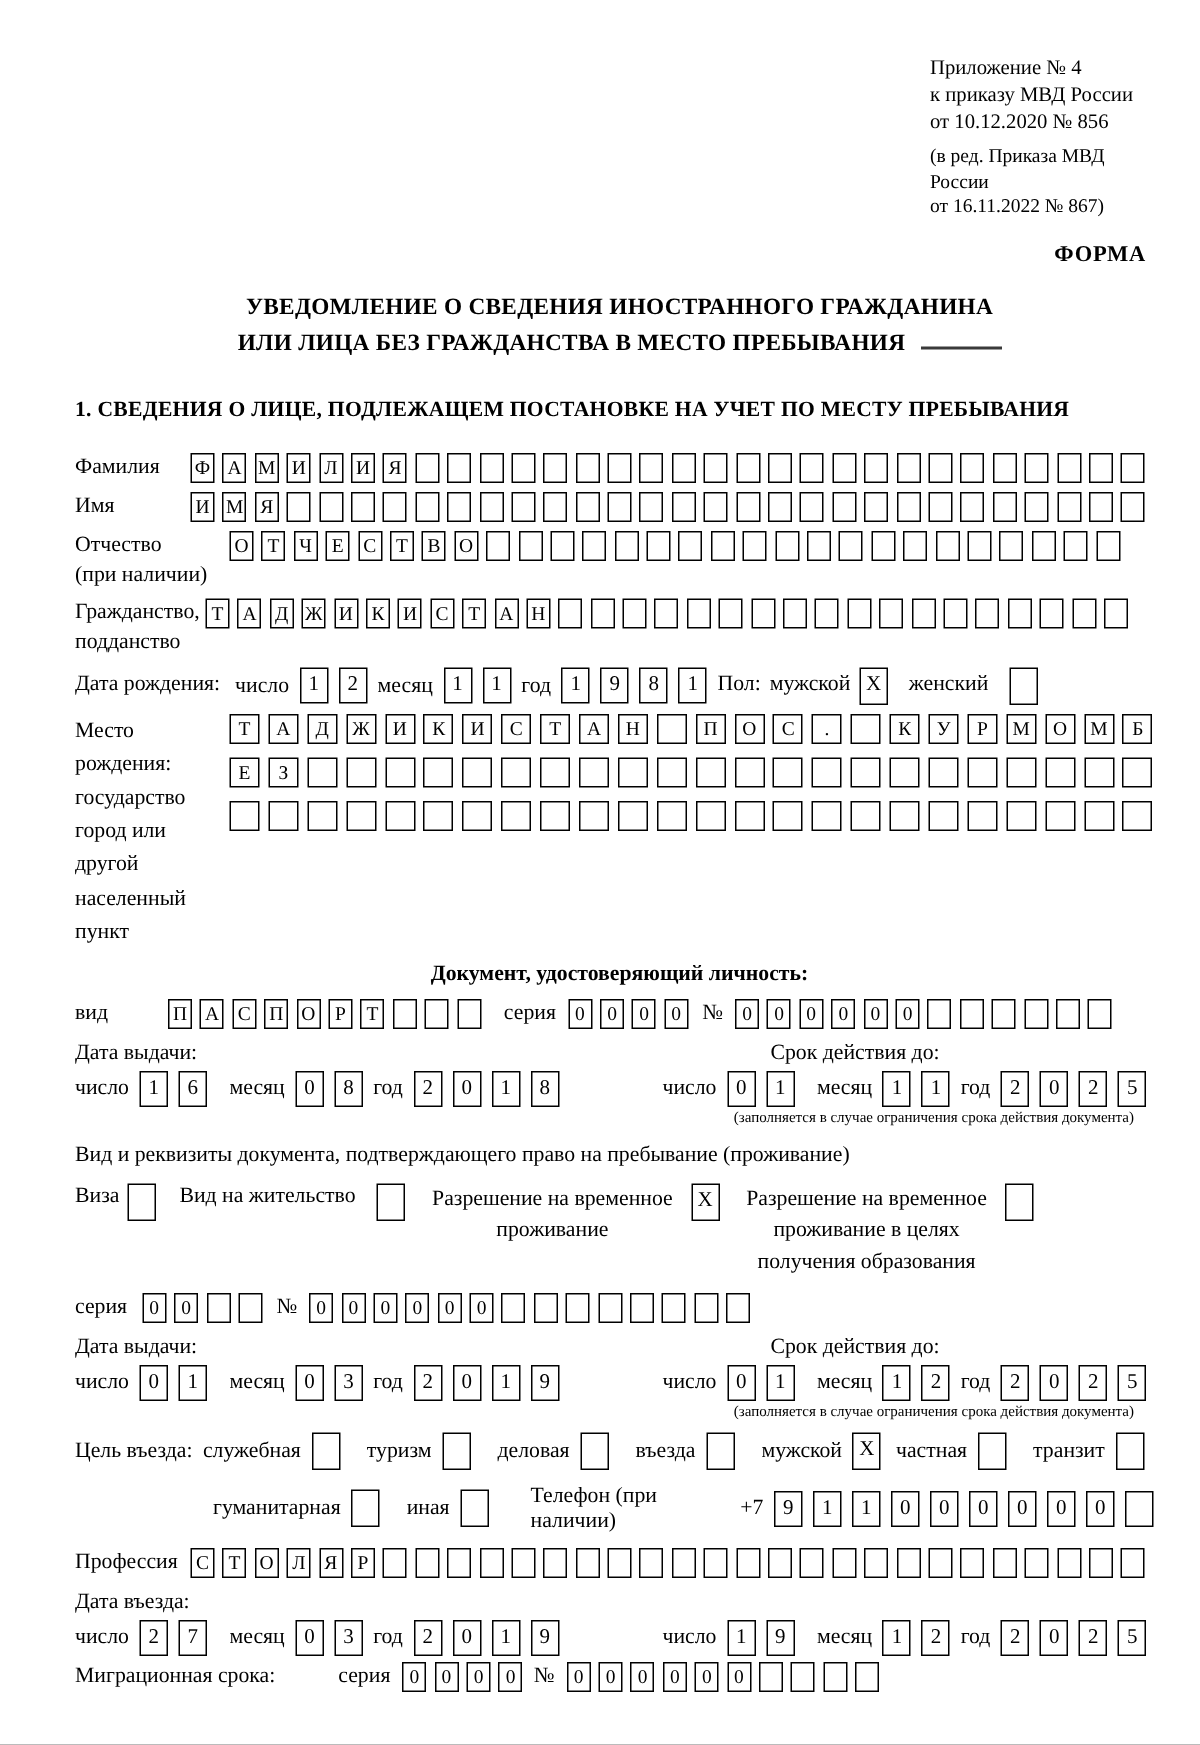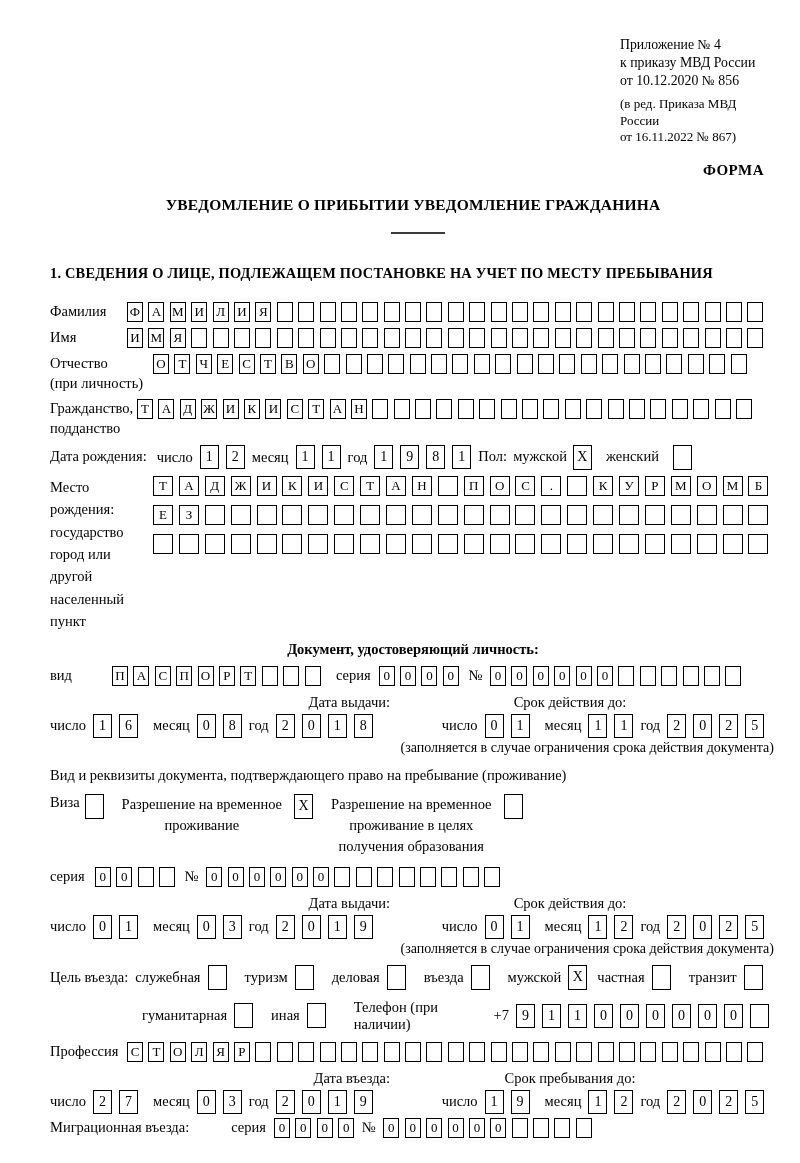--- a/index.html
+++ b/index.html
@@ -18,23 +18,23 @@
   .flabel{line-height:1.35;flex:none;}
   .w77{width:77px;} .w87{width:87px;} .w103{width:103px;}
   .cells{display:flex;flex:none;}
   .cell{flex:none;width:16px;height:20px;border:1.6px solid #000;margin-right:5.4px;box-sizing:border-box;
         display:flex;align-items:center;justify-content:center;font-size:13px;background:#fff;}
   .wide .cell{width:20px;margin-right:5.9px;}
   .date .cell,.chk .cell{width:19px;height:24px;margin-right:7px;font-size:14px;}
   .chk .cell{height:25px;margin-right:0;}
   .dlbl{margin:2px 7px 0 0;}
   .half-labels{display:flex;font-size:14.5px;margin:8px 0 3px 0;}
-  .half-labels .l{width:340px;text-align:right;}
+  .half-labels .l{width:340px;text-align:left;}
   .half-labels .r{width:360px;text-align:center;}
-  .note-right{text-align:right;font-size:14px;padding-right:2px;margin:2px 0 8px 0;}
+  .note-right{text-align:right;font-size:10px;padding-right:2px;margin:2px 18px 8px 0;}
   .para{line-height:1.65;margin:4px 0 6px 0;}
   .chkgroup{display:flex;align-items:flex-start;margin:6px 0 10px 0;}
   .chkitem{display:flex;align-items:flex-start;}
   .ctr{text-align:center;line-height:1.45;}
   .purpose-row{display:flex;align-items:center;margin-bottom:9px;}
   .purpose-row .plbl{margin-right:7px;}
   .indent{margin-left:92px;}
   .mig-row{display:flex;align-items:center;margin:4px 0 8px 0;}
   .mr6{margin-right:6px;} .mr10{margin-right:10px;} .ml8{margin-left:8px;}
   .num-lbl{margin:2px 8px 0 10px;}
@@ -45,22 +45,22 @@
 <div class="page">
 
   <div class="appendix pre">Приложение № 4
 к приказу МВД России
 от 10.12.2020 № 856</div>
   <div class="appendix-note pre">(в ред. Приказа МВД России
 от 16.11.2022 № 867)</div>
   <div class="form-word">ФОРМА</div>
 
   <div class="title">
-    <div>УВЕДОМЛЕНИЕ О ПРИБЫТИИ УВЕДОМЛЕНИЕ ГРАЖДАНИНА</div>
-    <div><span class="blank-line"></span></div>
+    <div>УВЕДОМЛЕНИЕ О СВЕДЕНИЯ ИНОСТРАННОГО ГРАЖДАНИНА</div>
+    <div><span>ИЛИ ЛИЦА БЕЗ ГРАЖДАНСТВА В МЕСТО ПРЕБЫВАНИЯ</span><span class="blank-line"></span></div>
   </div>
 
   <div class="section-h">1. СВЕДЕНИЯ О ЛИЦЕ, ПОДЛЕЖАЩЕМ ПОСТАНОВКЕ НА УЧЕТ ПО МЕСТУ ПРЕБЫВАНИЯ</div>
 
   <div class="frow">
     <div class="flabel w77">Фамилия</div>
     <div class="cells">
         <span class="cell">Ф</span>
         <span class="cell">А</span>
         <span class="cell">М</span>
@@ -125,21 +125,21 @@
         <span class="cell"></span>
         <span class="cell"></span>
         <span class="cell"></span>
         <span class="cell"></span>
         <span class="cell"></span>
       </div>
   </div>
 
   <div class="frow">
     <div class="flabel w103 pre">Отчество
-(при личность)</div>
+(при наличии)</div>
     <div class="cells">
         <span class="cell">О</span>
         <span class="cell">Т</span>
         <span class="cell">Ч</span>
         <span class="cell">Е</span>
         <span class="cell">С</span>
         <span class="cell">Т</span>
         <span class="cell">В</span>
         <span class="cell">О</span>
         <span class="cell"></span>
@@ -404,20 +404,26 @@
     <div>Вид и реквизиты документа, подтверждающего право на пребывание (проживание)</div>
   </div>
 
   <div class="chkgroup">
     <div class="chkitem">
       <span>Виза</span>
       <span class="cells chk" style="margin-left:5px;">
           <span class="cell"></span>
         </span>
     </div>
+    <div class="chkitem" style="margin-left:16px;">
+      <span>Вид на жительство</span>
+      <span class="cells chk" style="margin-left:14px;">
+          <span class="cell"></span>
+        </span>
+    </div>
     <div class="chkitem" style="margin-left:18px;">
       <span class="ctr pre">Разрешение на временное
 проживание</span>
       <span class="cells chk" style="margin-left:12px;">
           <span class="cell">X</span>
         </span>
     </div>
     <div class="chkitem" style="margin-left:18px;">
       <span class="ctr pre">Разрешение на временное
 проживание в целях
@@ -585,21 +591,20 @@
         <span class="cell"></span>
         <span class="cell"></span>
         <span class="cell"></span>
         <span class="cell"></span>
         <span class="cell"></span>
       </div>
   </div>
 
   <div class="half-labels">
     <div class="l">Дата въезда:</div>
-    <div class="r">Срок пребывания до:</div>
   </div>
   <div class="frow vcenter" style="margin-bottom:4px;">
     <span class="dlbl" style="margin-top:0;">число</span>
     <span class="cells date">
         <span class="cell">2</span>
         <span class="cell">7</span>
       </span>
     <span class="dlbl" style="margin-top:0;margin-left:8px;">месяц</span>
     <span class="cells date">
         <span class="cell">0</span>
@@ -625,21 +630,21 @@
     <span class="dlbl" style="margin-top:0;">год</span>
     <span class="cells date">
         <span class="cell">2</span>
         <span class="cell">0</span>
         <span class="cell">2</span>
         <span class="cell">5</span>
       </span>
   </div>
 
   <div class="mig-row">
-    <span>Миграционная въезда:</span>
+    <span>Миграционная срока:</span>
     <span style="margin-left:42px;margin-right:8px;">серия</span>
     <span class="cells">
         <span class="cell">0</span>
         <span class="cell">0</span>
         <span class="cell">0</span>
         <span class="cell">0</span>
       </span>
     <span style="margin:0 8px 0 2px;">№</span>
     <span class="cells">
         <span class="cell">0</span>

